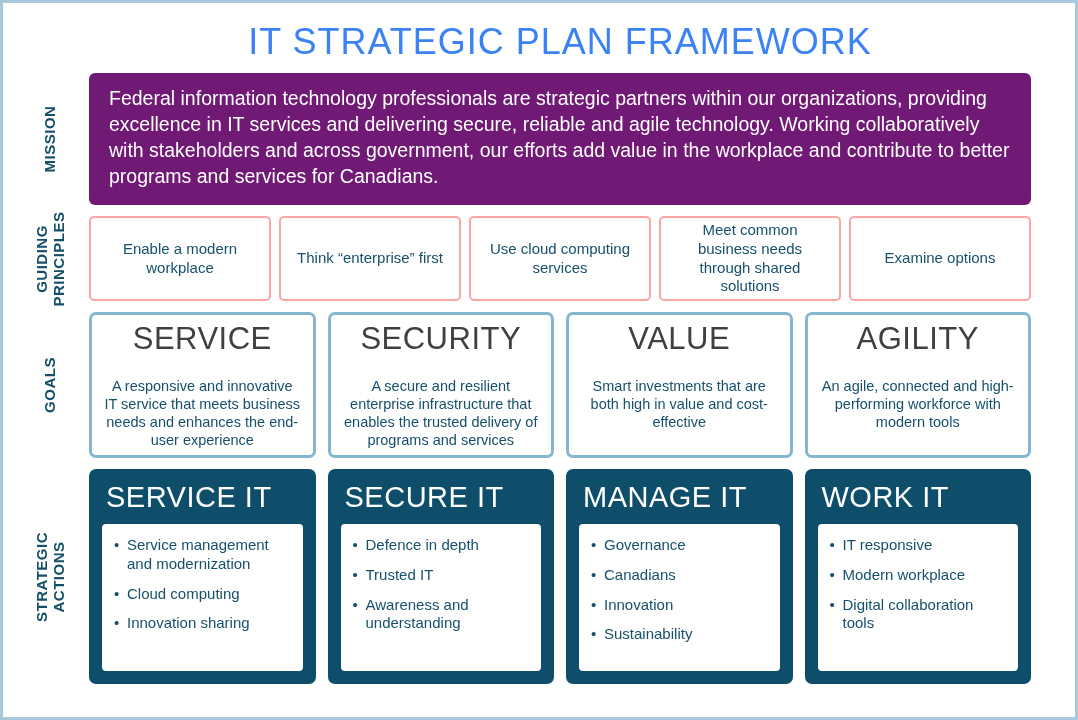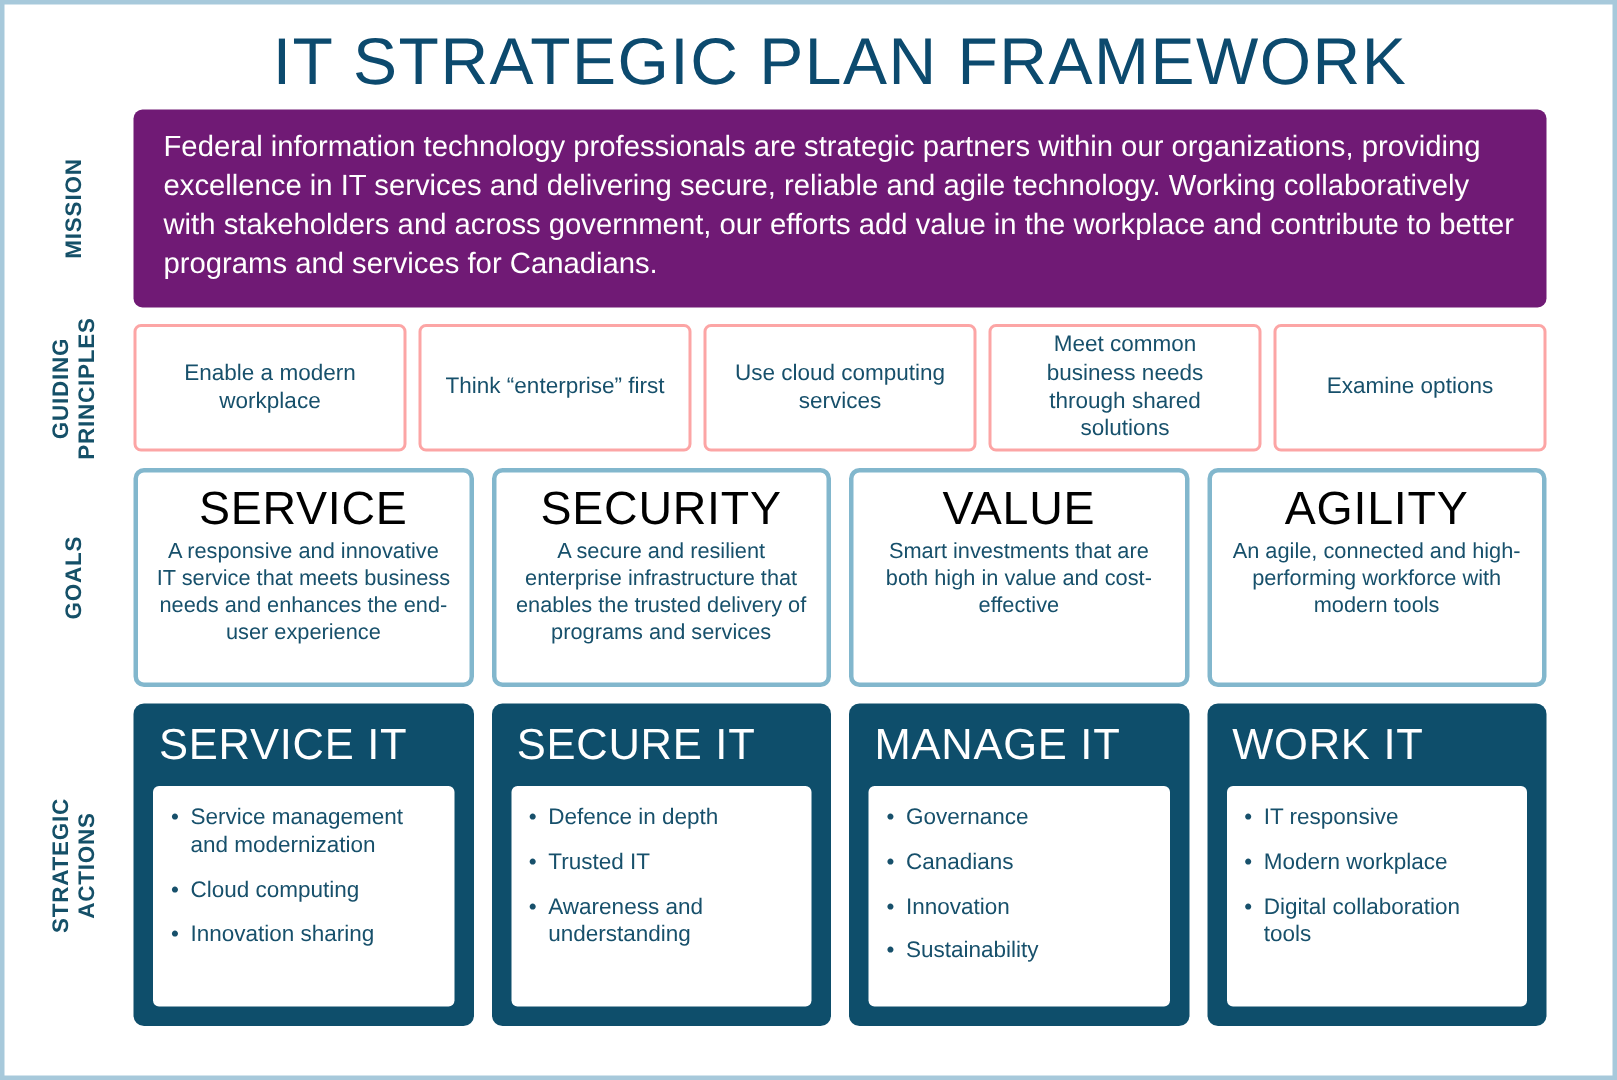--- a/index.html
+++ b/index.html
@@ -12,23 +12,23 @@
     width: 1078px; height: 720px;
     background: #ffffff;
     border: 3px solid #a7c9db;
     padding: 8px 0 0 0;
     overflow: hidden;
   }
   .title {
     padding-left: 86px; padding-right: 44px;
     height: 62px;
     display: flex; align-items: center; justify-content: center;
-    font-size: 44px;
+    font-size: 36px;
     letter-spacing: 1px;
-    color: #0c4a6e;
+    color: #3b82f6;
   }
   .row {
     display: flex;
     margin-bottom: 11px;
     padding-right: 44px;
   }
   .side-label {
     width: 86px;
     position: relative;
     flex: 0 0 86px;
@@ -81,23 +81,23 @@
   .goal-card {
     flex: 1;
     background: #ffffff;
     border: 3px solid #82b7cd;
     border-radius: 7px;
     text-align: center;
     padding: 6px 8px 4px 8px;
   }
   .goal-title {
     font-size: 31px;
-    color: #000000;
+    color: #404040;
     letter-spacing: 0.5px;
-    margin-bottom: 2px;
+    margin-bottom: 20px;
   }
   .goal-desc {
     font-size: 14.5px;
     line-height: 1.25;
     color: #17506b;
     padding: 0 4px;
   }
 
   
   .actions-row { height: 215px; margin-bottom: 0; }

